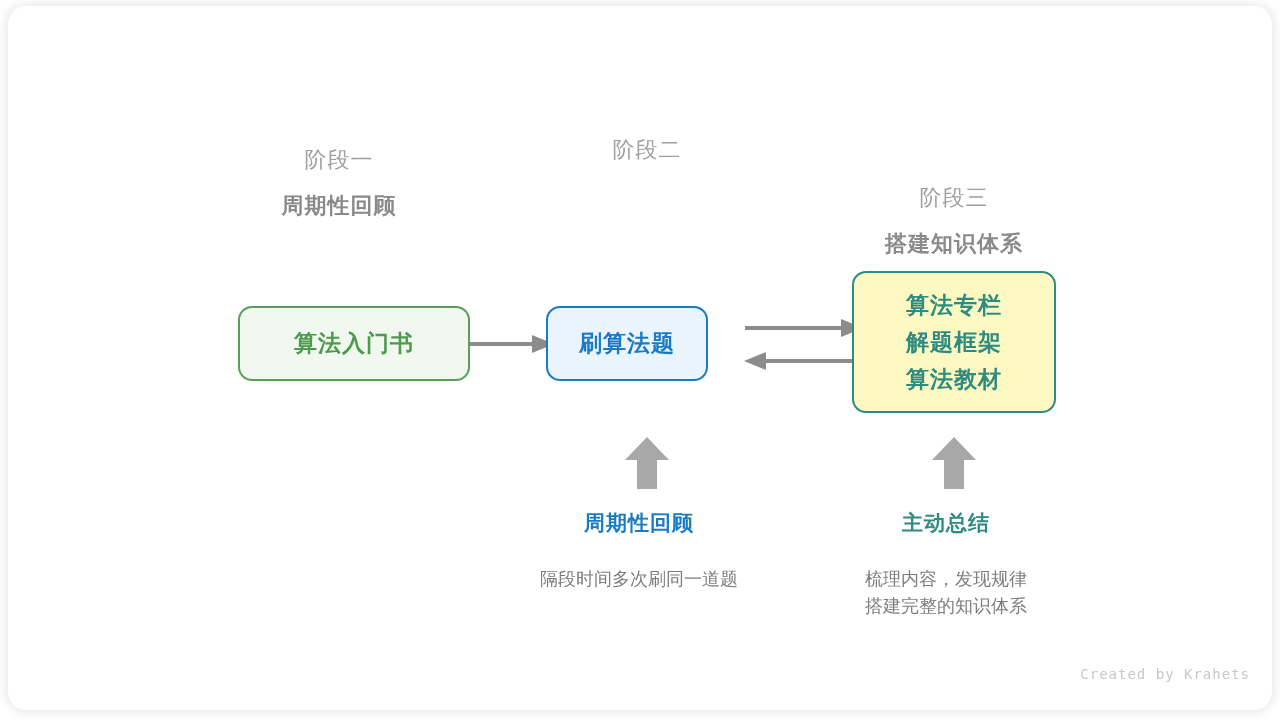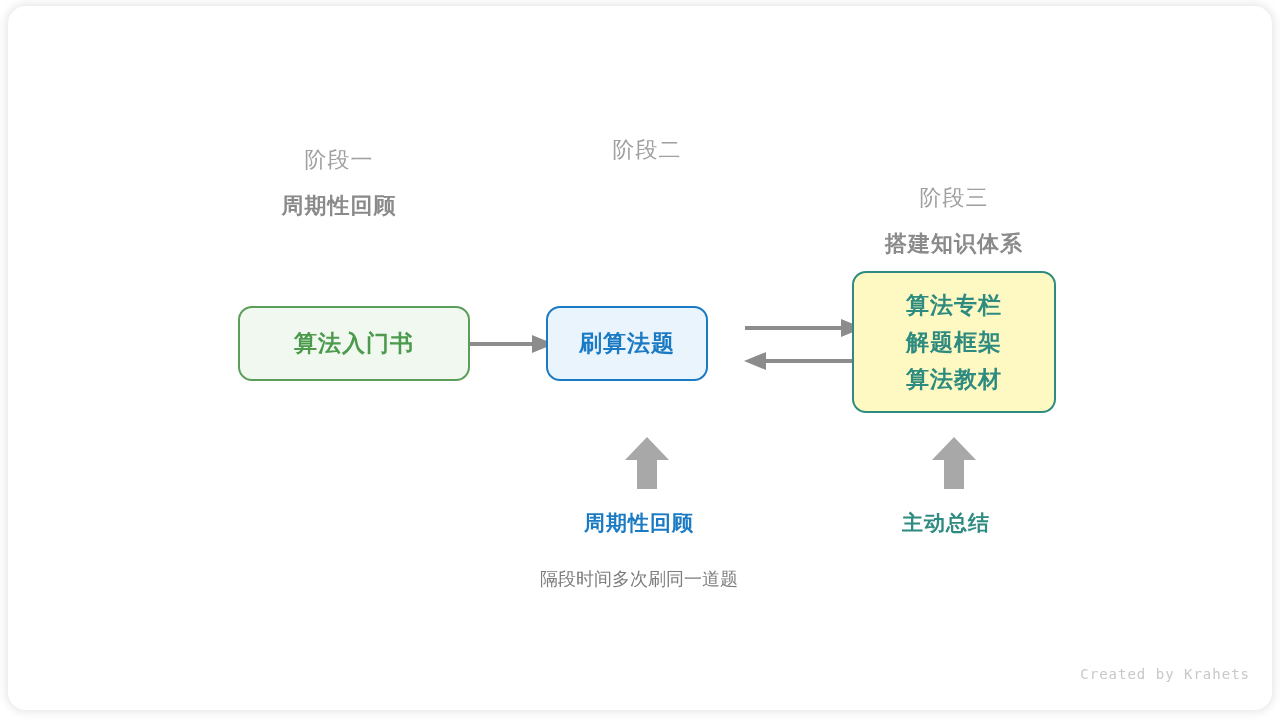--- a/index.html
+++ b/index.html
@@ -181,17 +181,21 @@
 
   <div class="annotation" style="left:481px; top:503px;">
     <div class="annotation-title blue">周期性回顾</div>
     <div class="annotation-body">
       <div class="line">隔段时间多次刷同一道题</div>
     </div>
   </div>
 
   <div class="annotation" style="left:788px; top:503px;">
     <div class="annotation-title teal">主动总结</div>
+    <div class="annotation-body">
+      <div class="line">梳理内容，发现规律</div>
+      <div class="line">搭建完整的知识体系</div>
+    </div>
   </div>
 
   <div id="credit">Created by Krahets</div>
 
 </div>
 
 </body></html>

